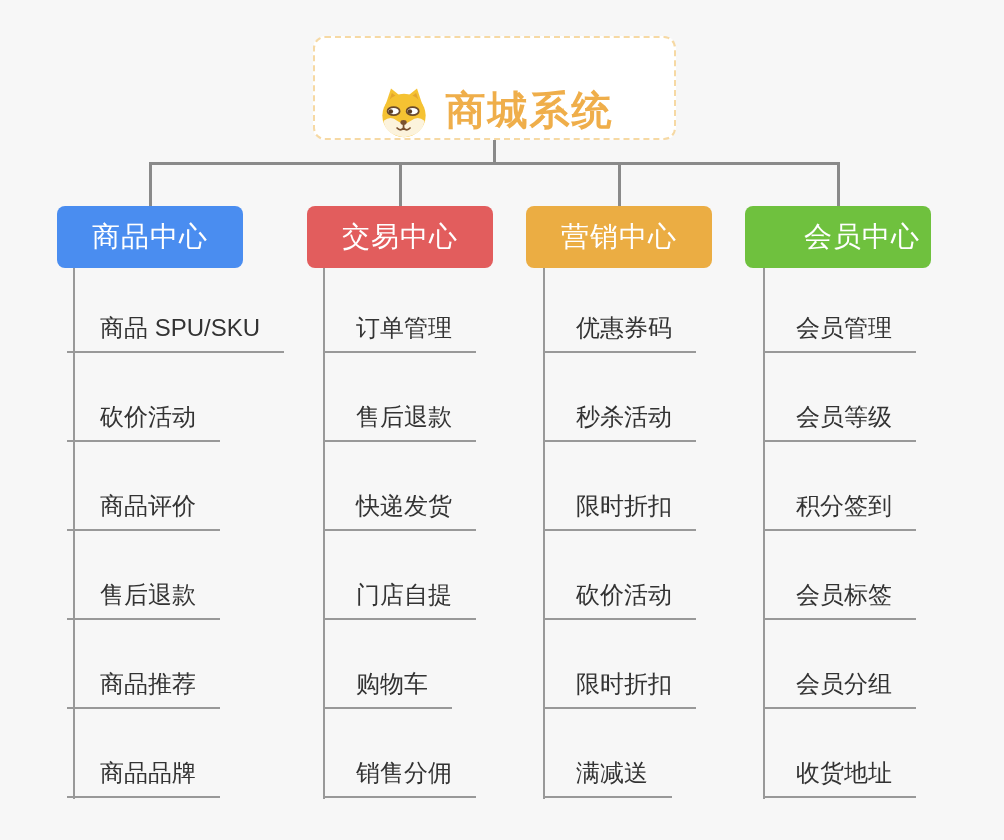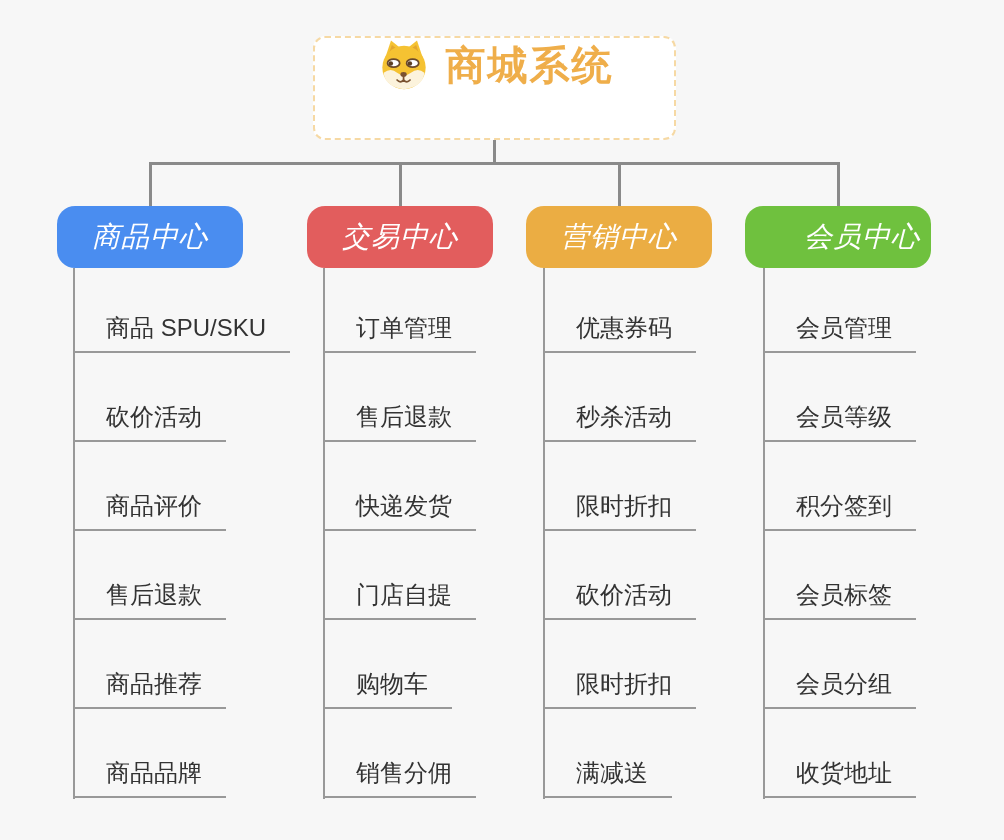--- a/index.html
+++ b/index.html
@@ -8,53 +8,52 @@
     background:#f7f7f7;
     font-family:"Liberation Sans","DejaVu Sans",sans-serif;
   }
   .abs{position:absolute;}
 
   
   .root-node{
     left:313px;top:36px;width:363px;height:104px;
     background:#ffffff;border:2px dashed #f6d9a4;border-radius:12px;
     box-sizing:border-box;
-    display:flex;align-items:flex-start;justify-content:center;gap:14px;
+    display:flex;align-items:flex-end;justify-content:center;gap:14px;
   }
   .root-title{
     font-size:40px;font-weight:bold;color:#EFAE4A;letter-spacing:2px;
     white-space:nowrap;
   }
   .root-icon{width:56px;height:52px;display:block;}
 
   
   .line{background:#8a8a8a;}
   .root-stem{left:493px;top:140px;width:3px;height:23px;}
   .h-rail{left:149px;top:162px;width:691px;height:3px;}
   .drop{top:162px;width:3px;height:45px;}
   .drop-1{left:149px;} .drop-2{left:399px;} .drop-3{left:618px;} .drop-4{left:837px;}
 
   
   .branch-box{
-    top:206px;width:186px;height:62px;border-radius:18px;
+    top:206px;width:186px;height:62px;border-radius:8px;
     display:flex;align-items:center;justify-content:center;
     color:#ffffff;font-size:28px;letter-spacing:1px;
     box-sizing:border-box;
-    font-style:italic;
   }
   .branch-box-1{left:57px;} .branch-box-2{left:307px;}
   .branch-box-3{left:526px;} .branch-box-4{left:745px;padding-left:48px;}
 
   
   .trunk{top:268px;width:2px;height:531px;background:#999999;}
   .trunk-1{left:73px;} .trunk-2{left:323px;} .trunk-3{left:543px;} .trunk-4{left:763px;}
 
   
   .leaf-col{top:264px;}
-  .leaf-col-1{left:73px;} .leaf-col-2{left:323px;}
+  .leaf-col-1{left:67px;} .leaf-col-2{left:323px;}
   .leaf-col-3{left:543px;} .leaf-col-4{left:763px;}
   .leaf{height:89px;display:flex;align-items:flex-end;}
   .leaf-label{
     display:inline-block;width:fit-content;white-space:nowrap;
     border-bottom:2px solid #999999;
     padding:0 24px 7px 33px;
     font-size:24px;color:#333333;
   }
 </style>
 </head>

